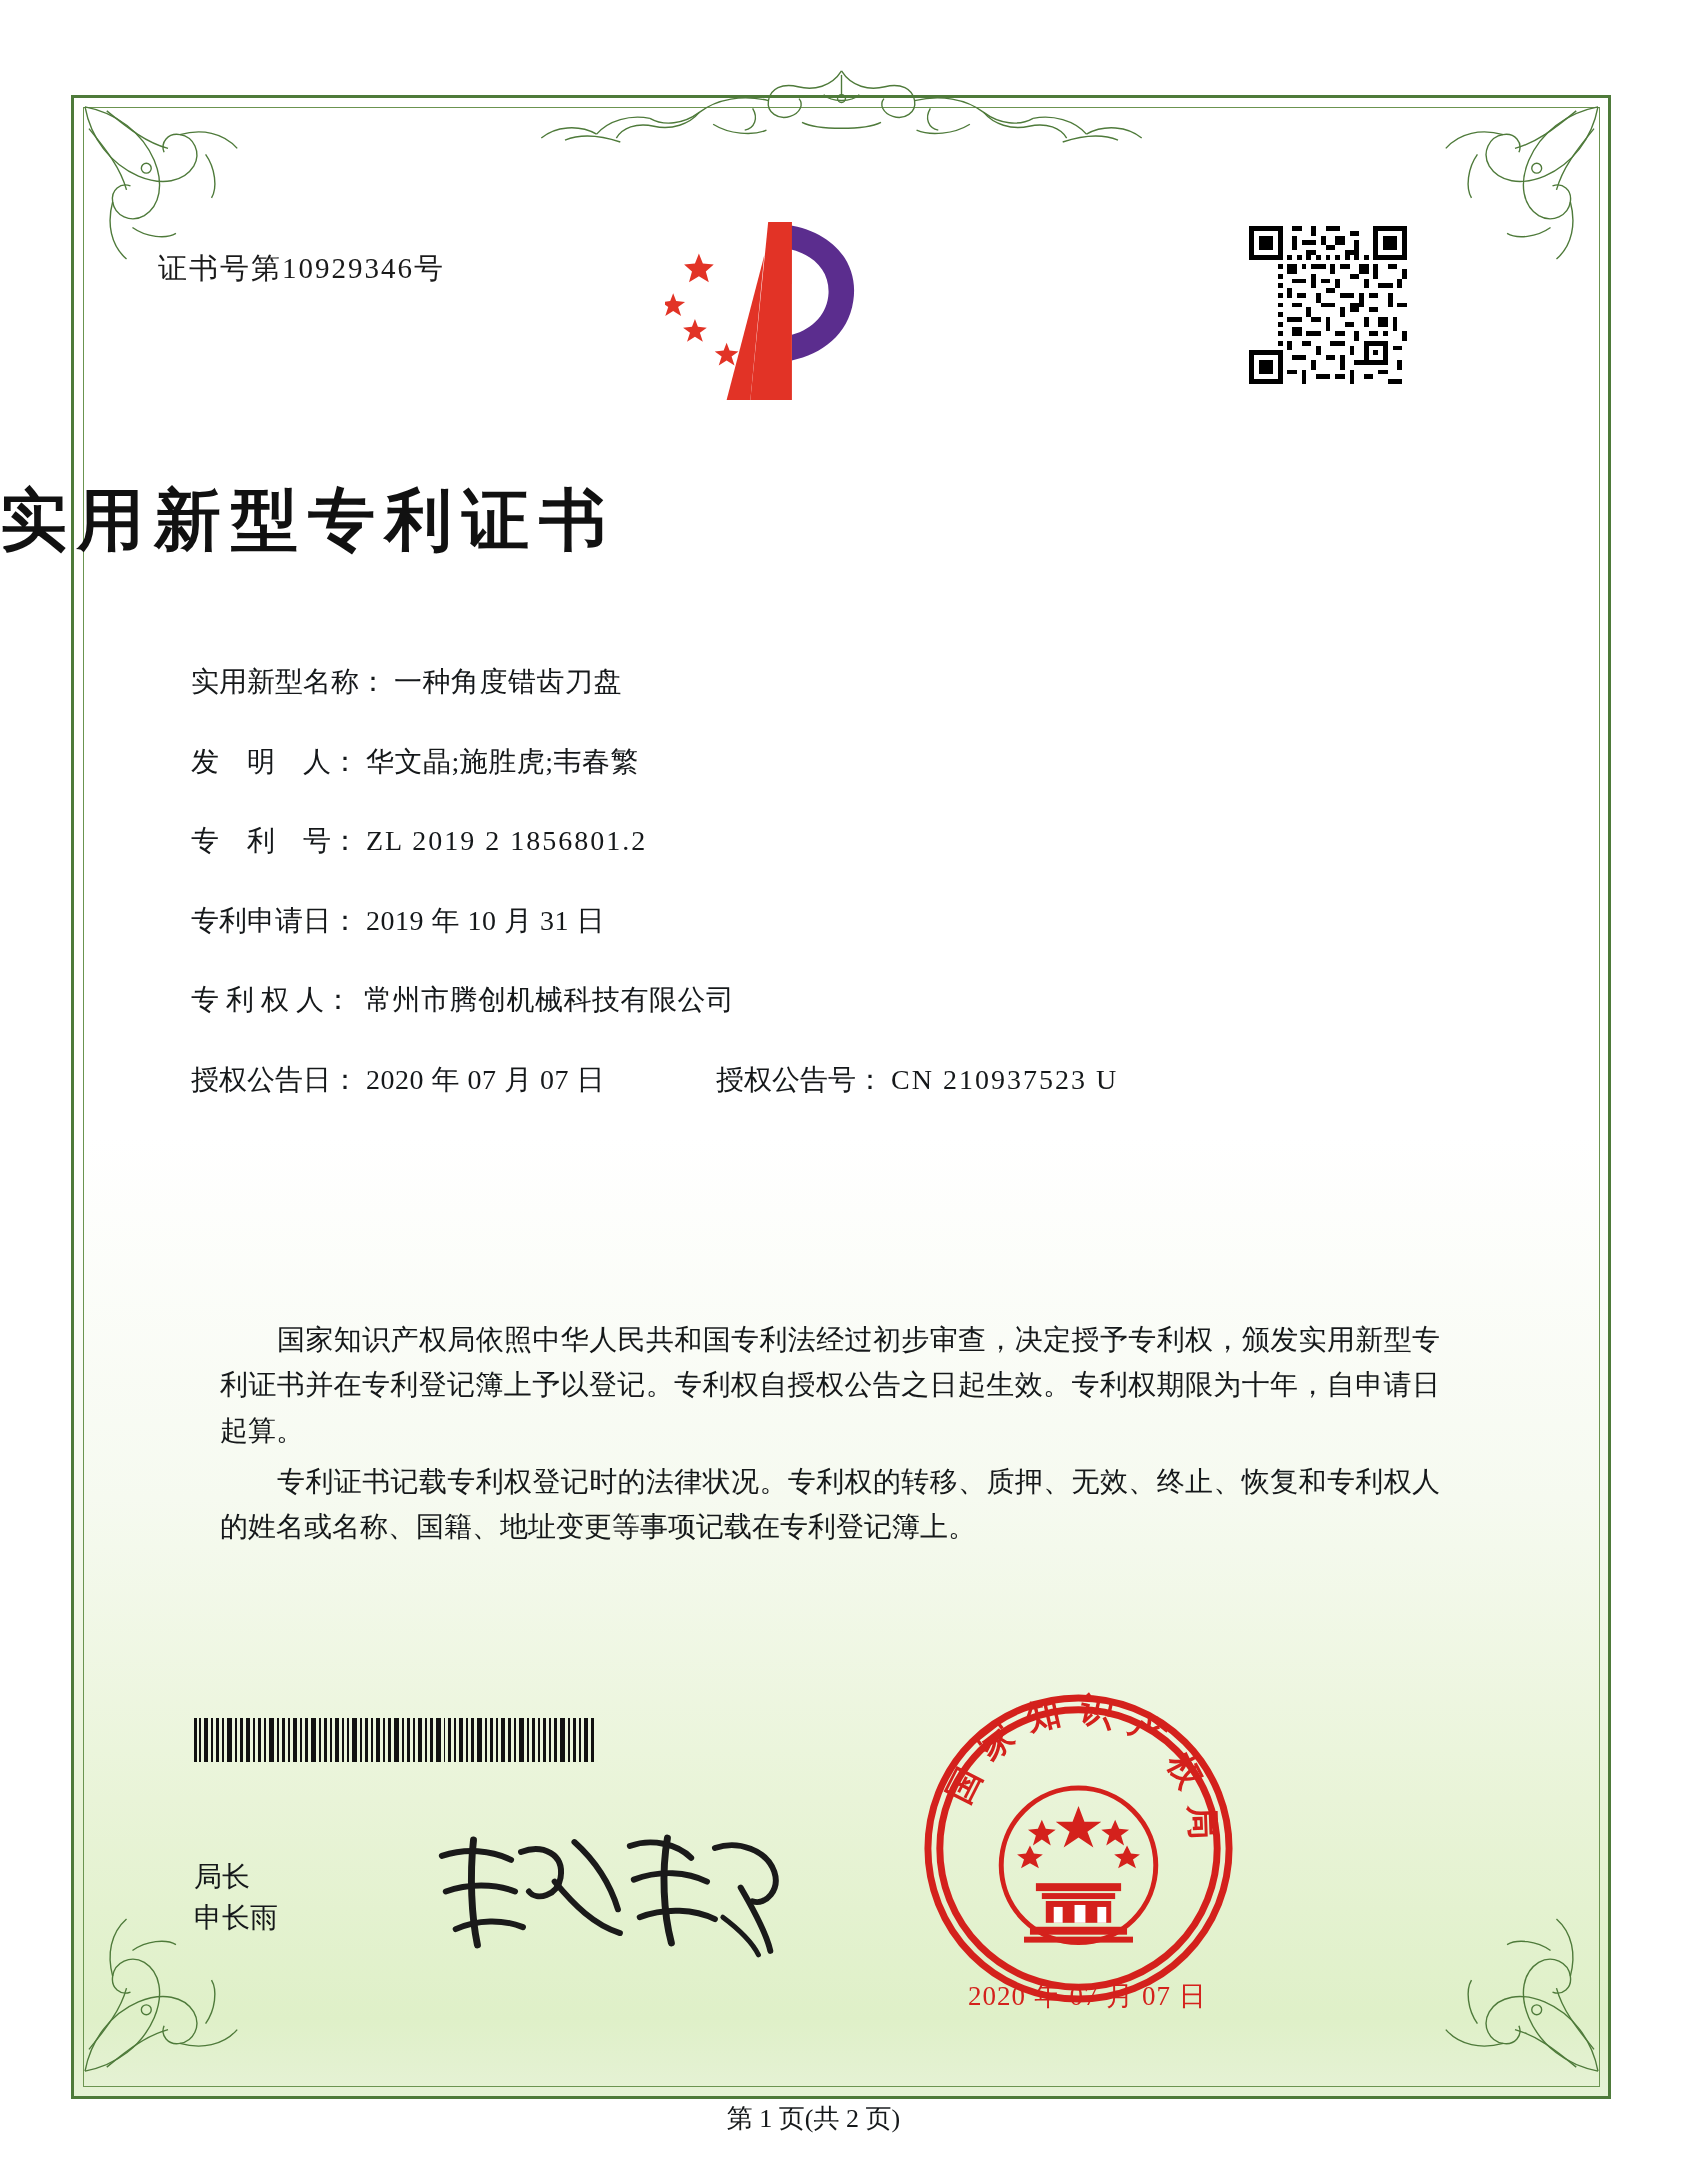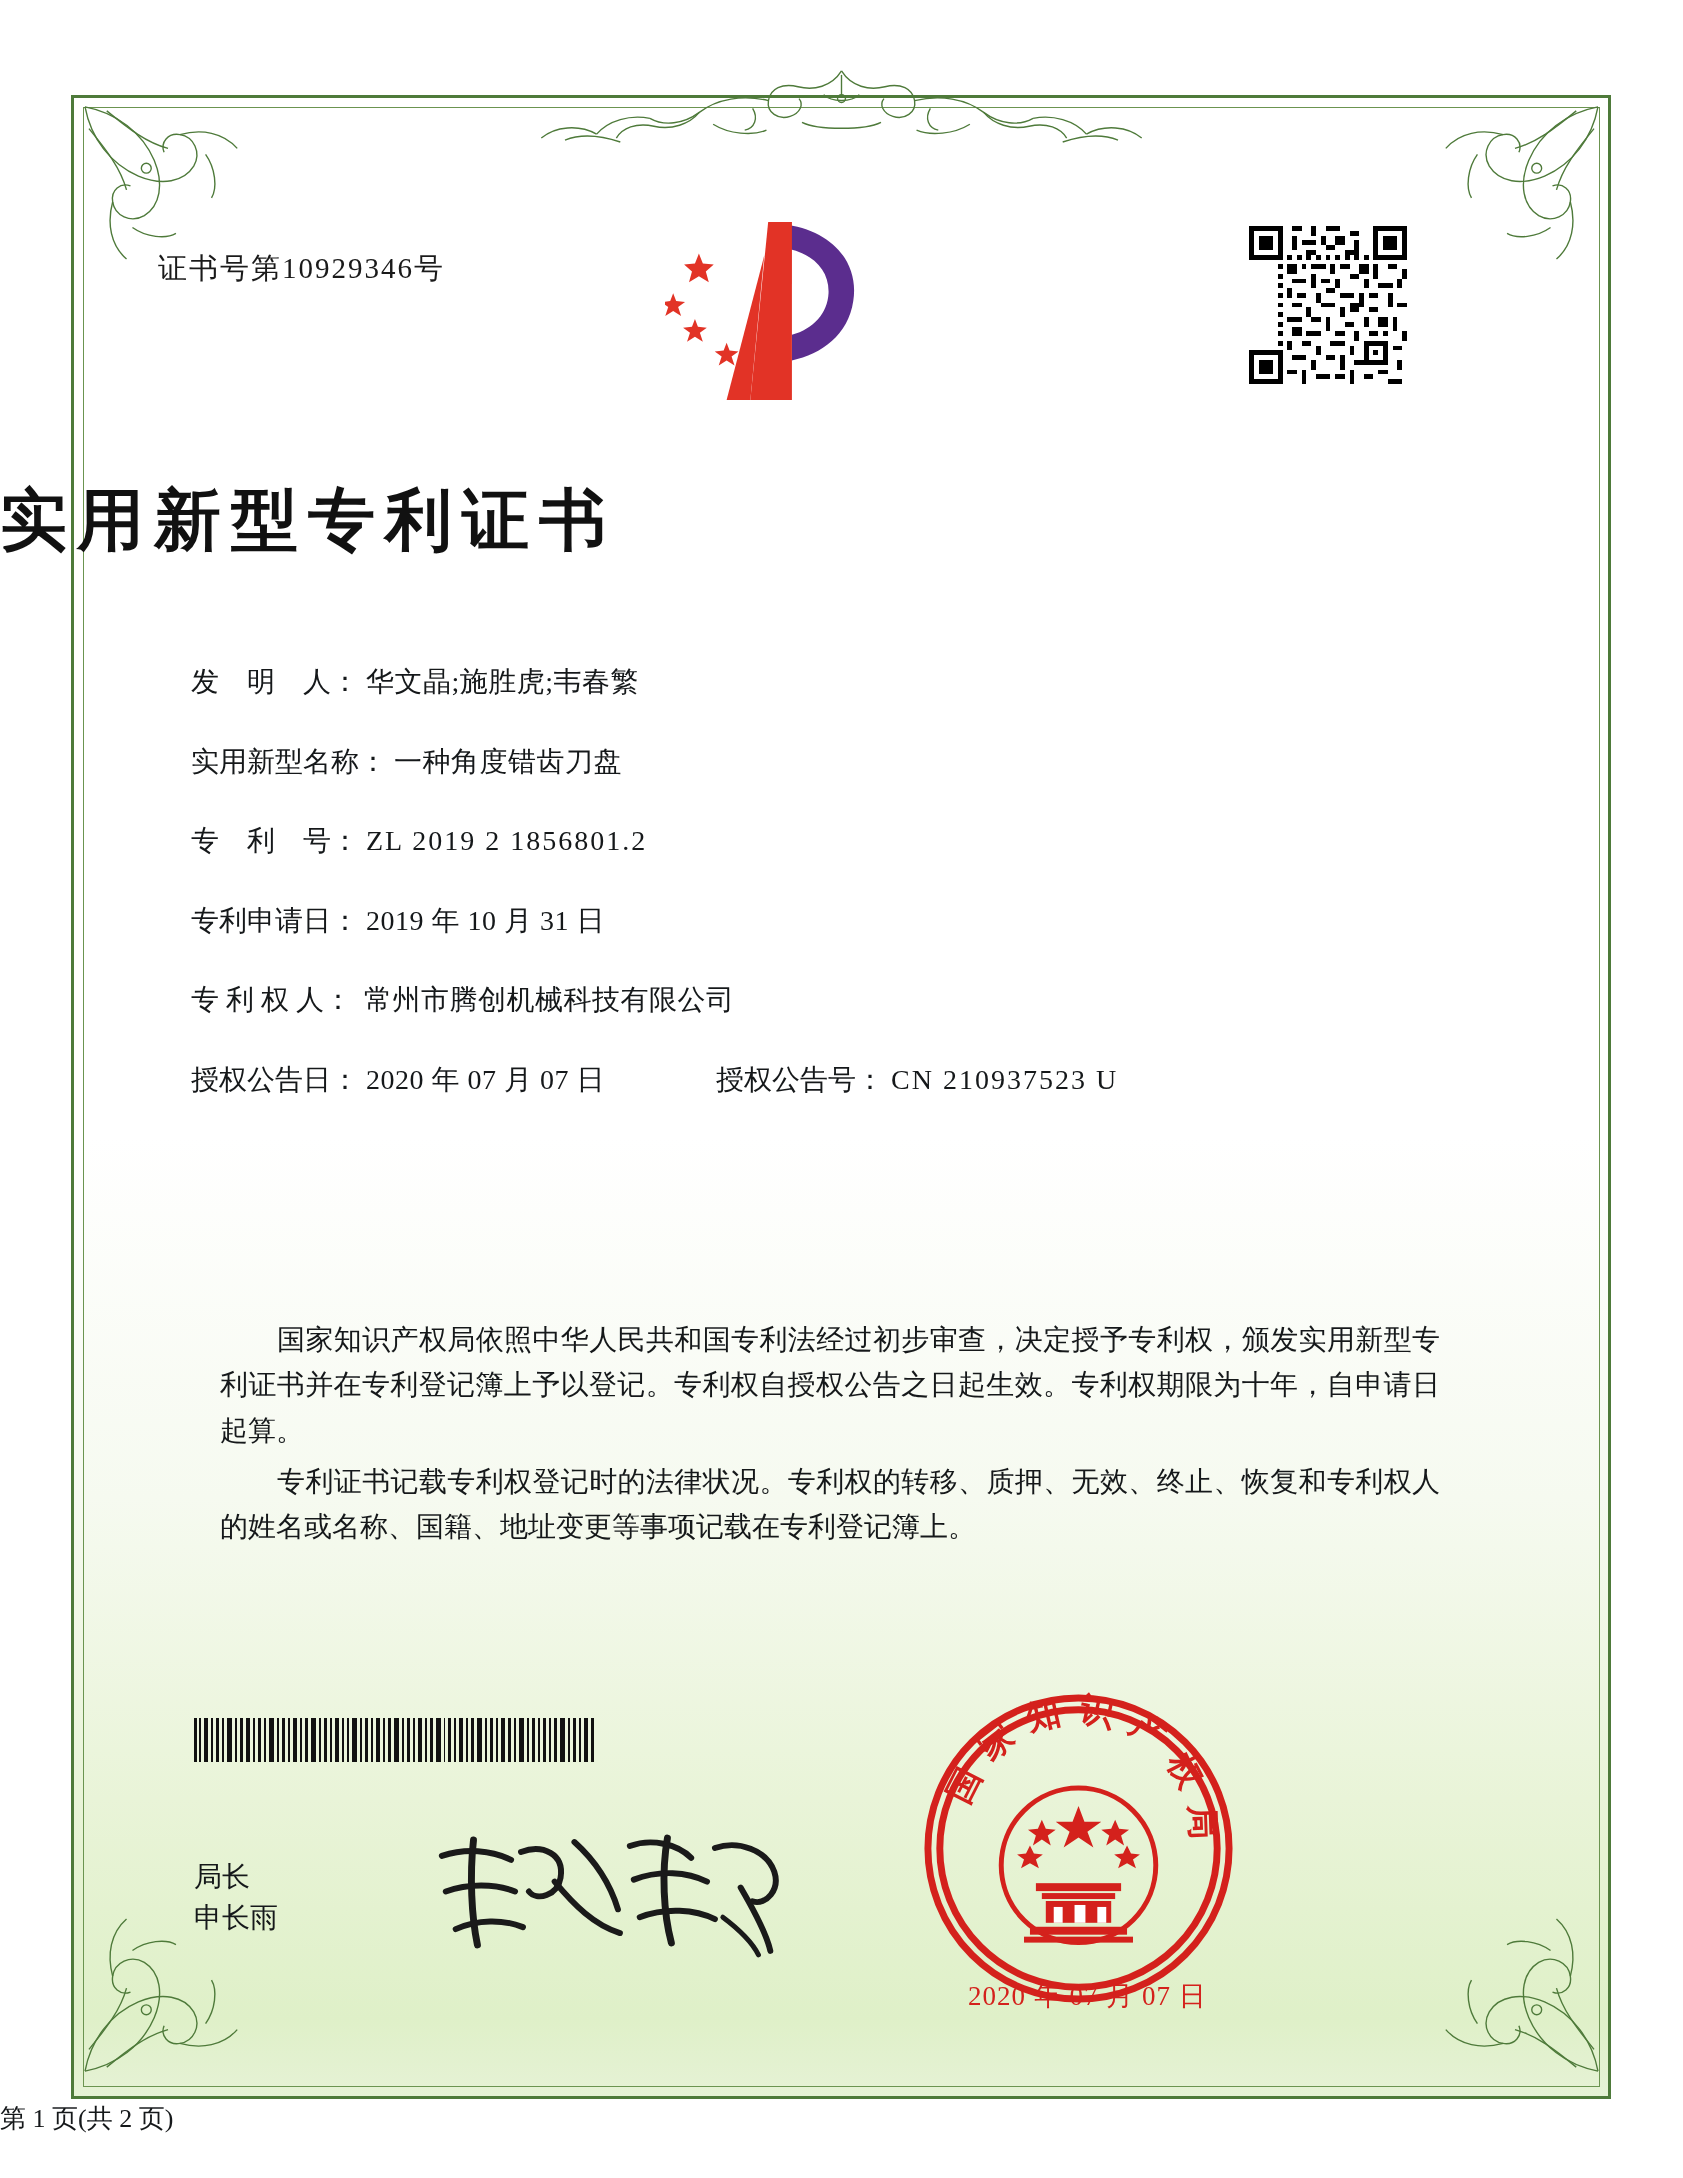--- a/index.html
+++ b/index.html
@@ -188,21 +188,21 @@
     color: #d4211c;
     letter-spacing: 1px;
     white-space: nowrap;
   }
   
   .footer {
     position: absolute;
     left: 0;
     top: 2101px;
     width: 1627px;
-    text-align: left;
+    text-align: center;
     font-size: 26px;
     color: #15181a;
   }
 </style>
 </head>
 <body>
 
 <div class="page">
 
   <div class="cert"></div>
@@ -436,27 +436,27 @@
           <rect x="28" y="22" width="1" height="1"></rect>
       </g>
     </svg>
   </div>
 
   <div class="title">实用新型专利证书</div>
 
   <div class="fields">
 
     <div class="frow">
+      <span class="flabel">实用新型名称：</span>
+      <span class="fvalue">一种角度错齿刀盘</span>
+    </div>
+
+    <div class="frow">
       <span class="flabel">发　明　人：</span>
       <span class="fvalue">华文晶;施胜虎;韦春繁</span>
-    </div>
-
-    <div class="frow">
-      <span class="flabel">实用新型名称：</span>
-      <span class="fvalue">一种角度错齿刀盘</span>
     </div>
 
     <div class="frow">
       <span class="flabel">专　利　号：</span>
       <span class="fvalue mono">ZL 2019 2 1856801.2</span>
     </div>
 
     <div class="frow">
       <span class="flabel">专利申请日：</span>
       <span class="fvalue">2019 年 10 月 31 日</span>

